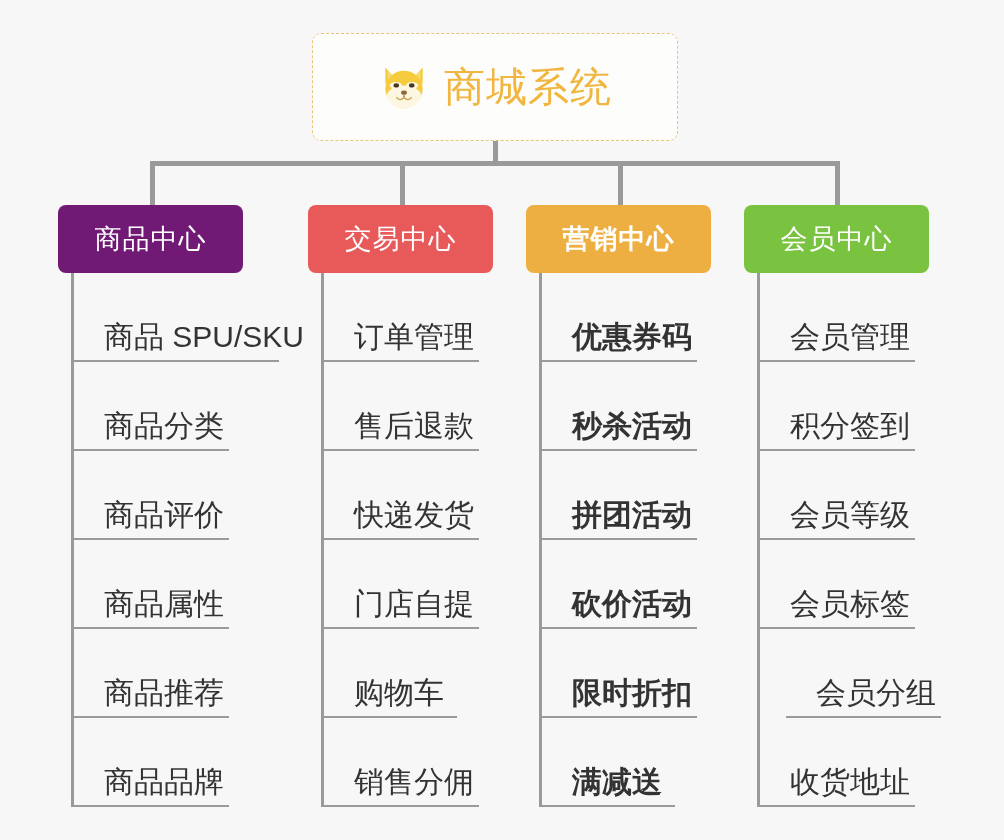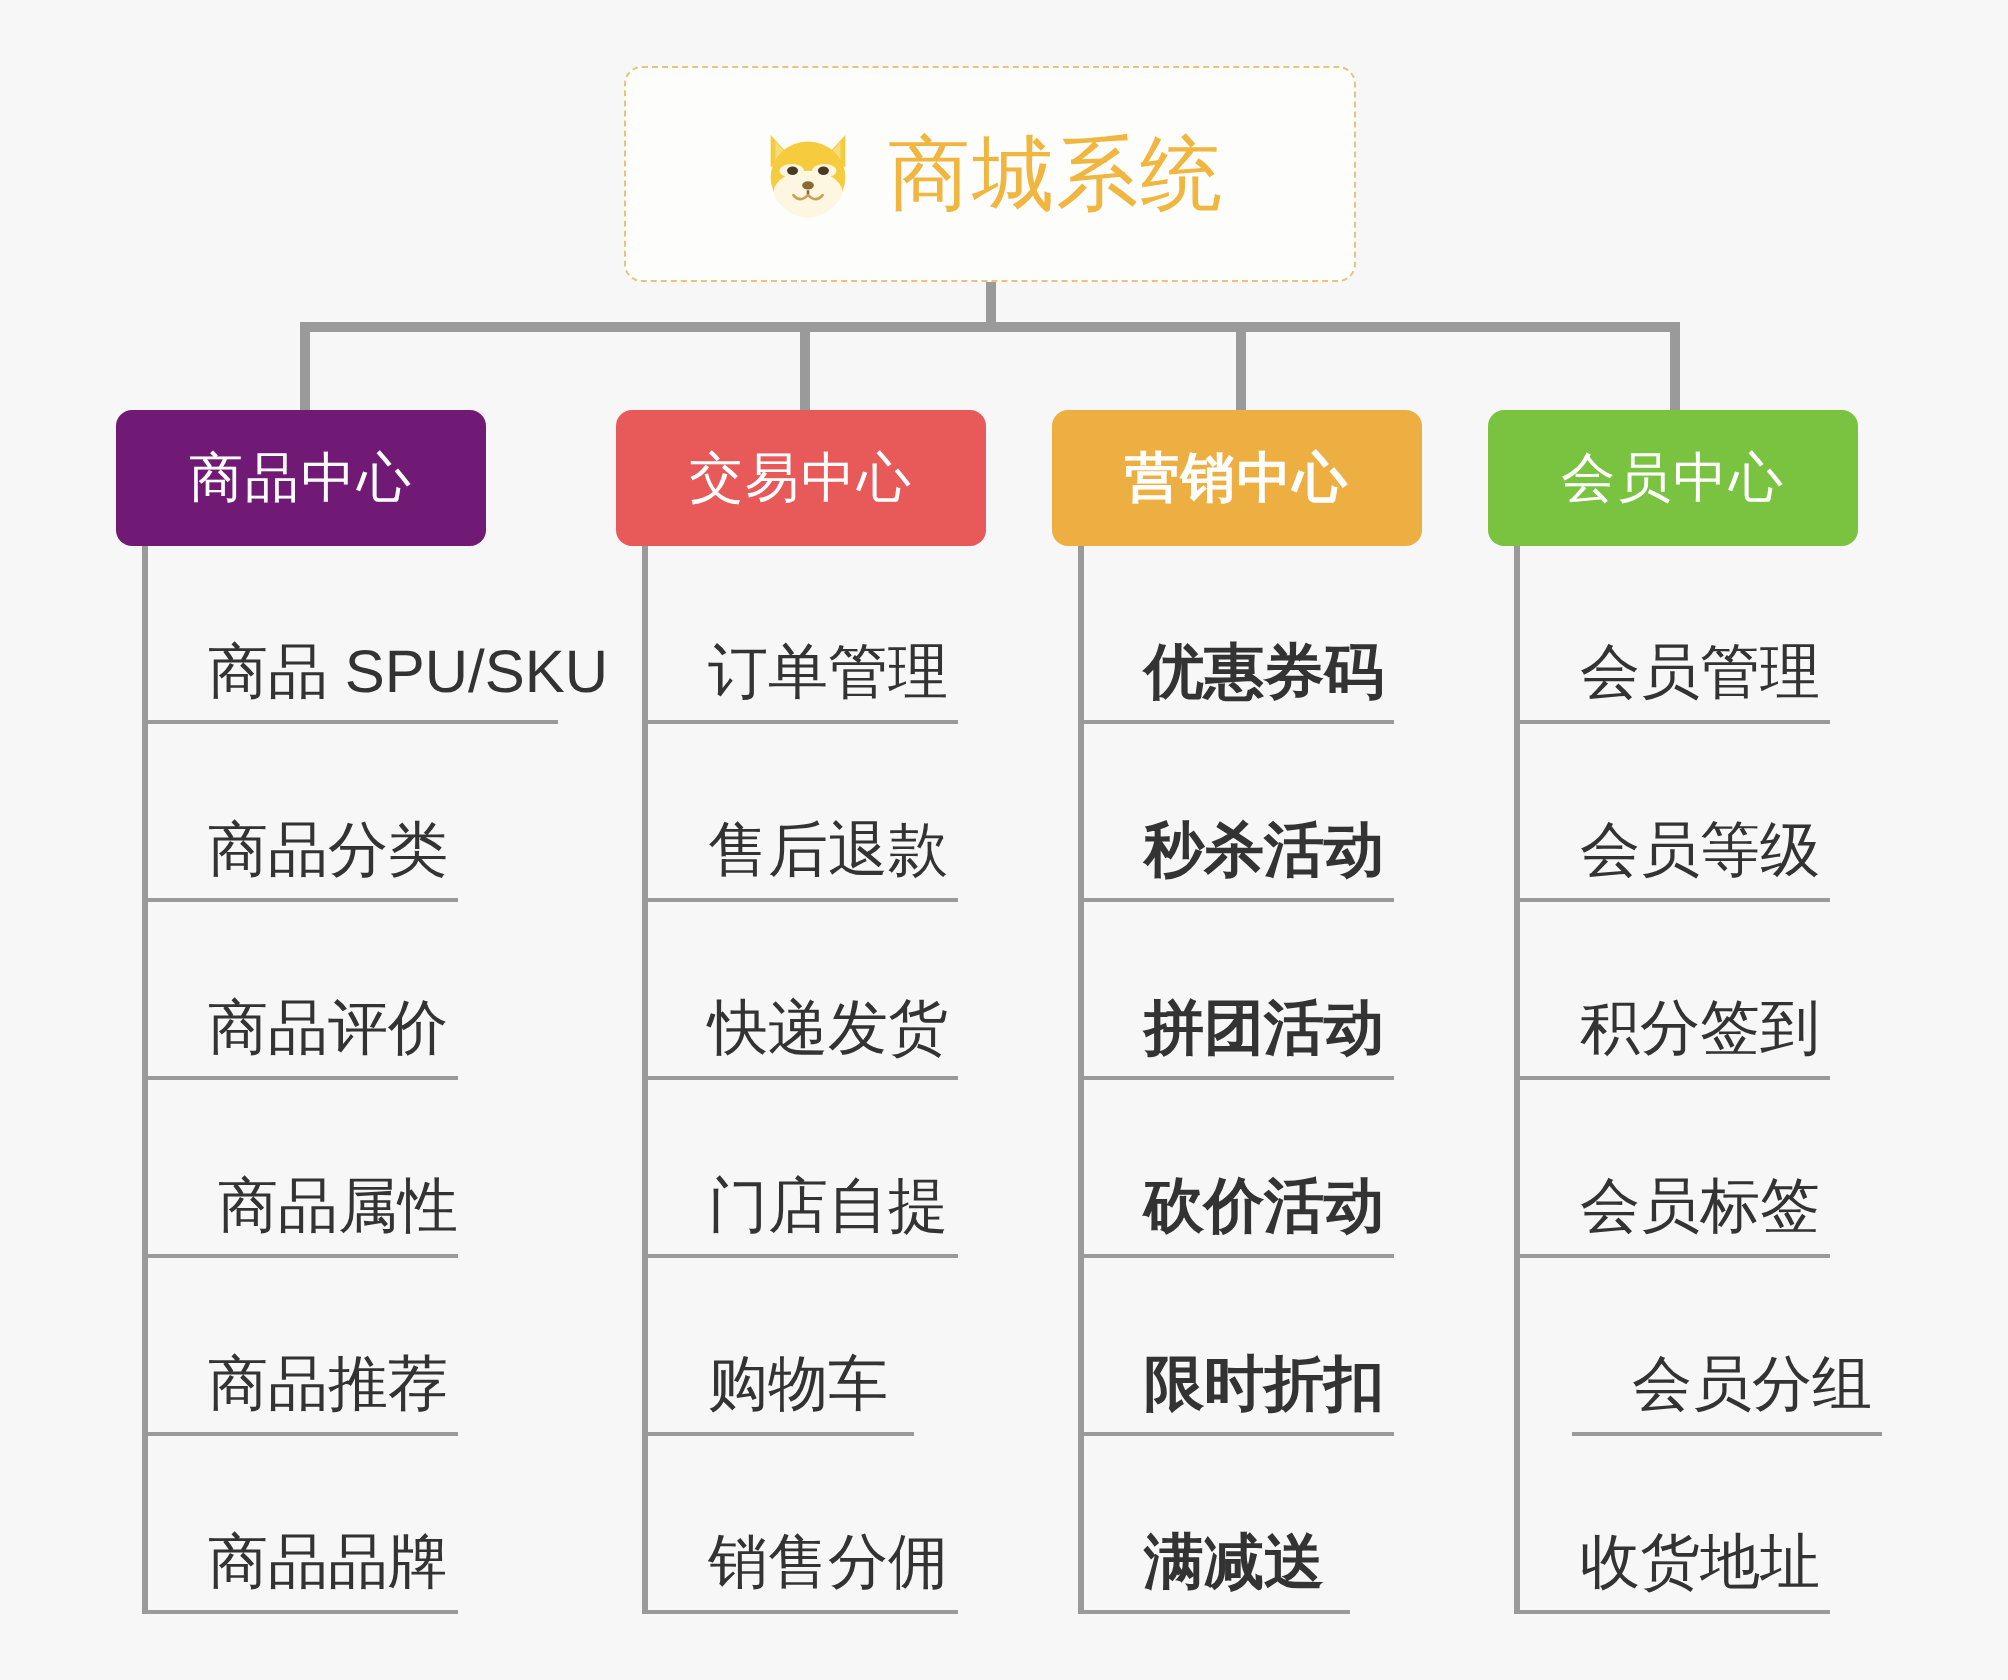--- a/index.html
+++ b/index.html
@@ -143,21 +143,21 @@
       <div class="item" style="border-left-color: rgb(154, 154, 154);">
         <span class="item-inner" style="width: 205px; border-bottom-color: rgb(154, 154, 154); color: rgb(51, 51, 51);">商品 SPU/SKU</span>
       </div>
       <div class="item" style="border-left-color: rgb(154, 154, 154);">
         <span class="item-inner" style="width: 155px; border-bottom-color: rgb(154, 154, 154); color: rgb(51, 51, 51);">商品分类</span>
       </div>
       <div class="item" style="border-left-color: rgb(154, 154, 154);">
         <span class="item-inner" style="width: 155px; border-bottom-color: rgb(154, 154, 154); color: rgb(51, 51, 51);">商品评价</span>
       </div>
       <div class="item" style="border-left-color: rgb(154, 154, 154);">
-        <span class="item-inner" style="width: 155px; border-bottom-color: rgb(154, 154, 154); color: rgb(51, 51, 51); text-align: right;">商品属性</span>
+        <span class="item-inner" style="width: 155px; border-bottom-color: rgb(154, 154, 154); color: rgb(51, 51, 51);">商品属性</span>
       </div>
       <div class="item" style="border-left-color: rgb(154, 154, 154);">
         <span class="item-inner" style="width: 155px; border-bottom-color: rgb(154, 154, 154); color: rgb(51, 51, 51);">商品推荐</span>
       </div>
       <div class="item" style="border-left-color: rgb(154, 154, 154);">
         <span class="item-inner" style="width: 155px; border-bottom-color: rgb(154, 154, 154); color: rgb(51, 51, 51);">商品品牌</span>
       </div>
     </div>
   </div>
 
@@ -215,24 +215,24 @@
 
   <div class="column" style="left:744px; width:220px;">
     <div class="cat-box" style="width:185px; background:#79c341;">
       <span>会员中心</span>
     </div>
     <div class="items" style="margin-left:13px;">
       <div class="item" style="border-left-color: rgb(154, 154, 154);">
         <span class="item-inner" style="width: 155px; border-bottom-color: rgb(154, 154, 154); color: rgb(51, 51, 51);">会员管理</span>
       </div>
       <div class="item" style="border-left-color: rgb(154, 154, 154);">
+        <span class="item-inner" style="width: 155px; border-bottom-color: rgb(154, 154, 154); color: rgb(51, 51, 51);">积分签到</span>
+      </div>
+      <div class="item" style="border-left-color: rgb(154, 154, 154);">
         <span class="item-inner" style="width: 155px; border-bottom-color: rgb(154, 154, 154); color: rgb(51, 51, 51);">会员等级</span>
-      </div>
-      <div class="item" style="border-left-color: rgb(154, 154, 154);">
-        <span class="item-inner" style="width: 155px; border-bottom-color: rgb(154, 154, 154); color: rgb(51, 51, 51);">积分签到</span>
       </div>
       <div class="item" style="border-left-color: rgb(154, 154, 154);">
         <span class="item-inner" style="width: 155px; border-bottom-color: rgb(154, 154, 154); color: rgb(51, 51, 51);">会员标签</span>
       </div>
       <div class="item" style="border-left-color: rgb(154, 154, 154); padding-left: 26px;">
         <span class="item-inner" style="width: 155px; border-bottom-color: rgb(154, 154, 154); color: rgb(51, 51, 51);">会员分组</span>
       </div>
       <div class="item" style="border-left-color: rgb(154, 154, 154);">
         <span class="item-inner" style="width: 155px; border-bottom-color: rgb(154, 154, 154); color: rgb(51, 51, 51);">收货地址</span>
       </div>

